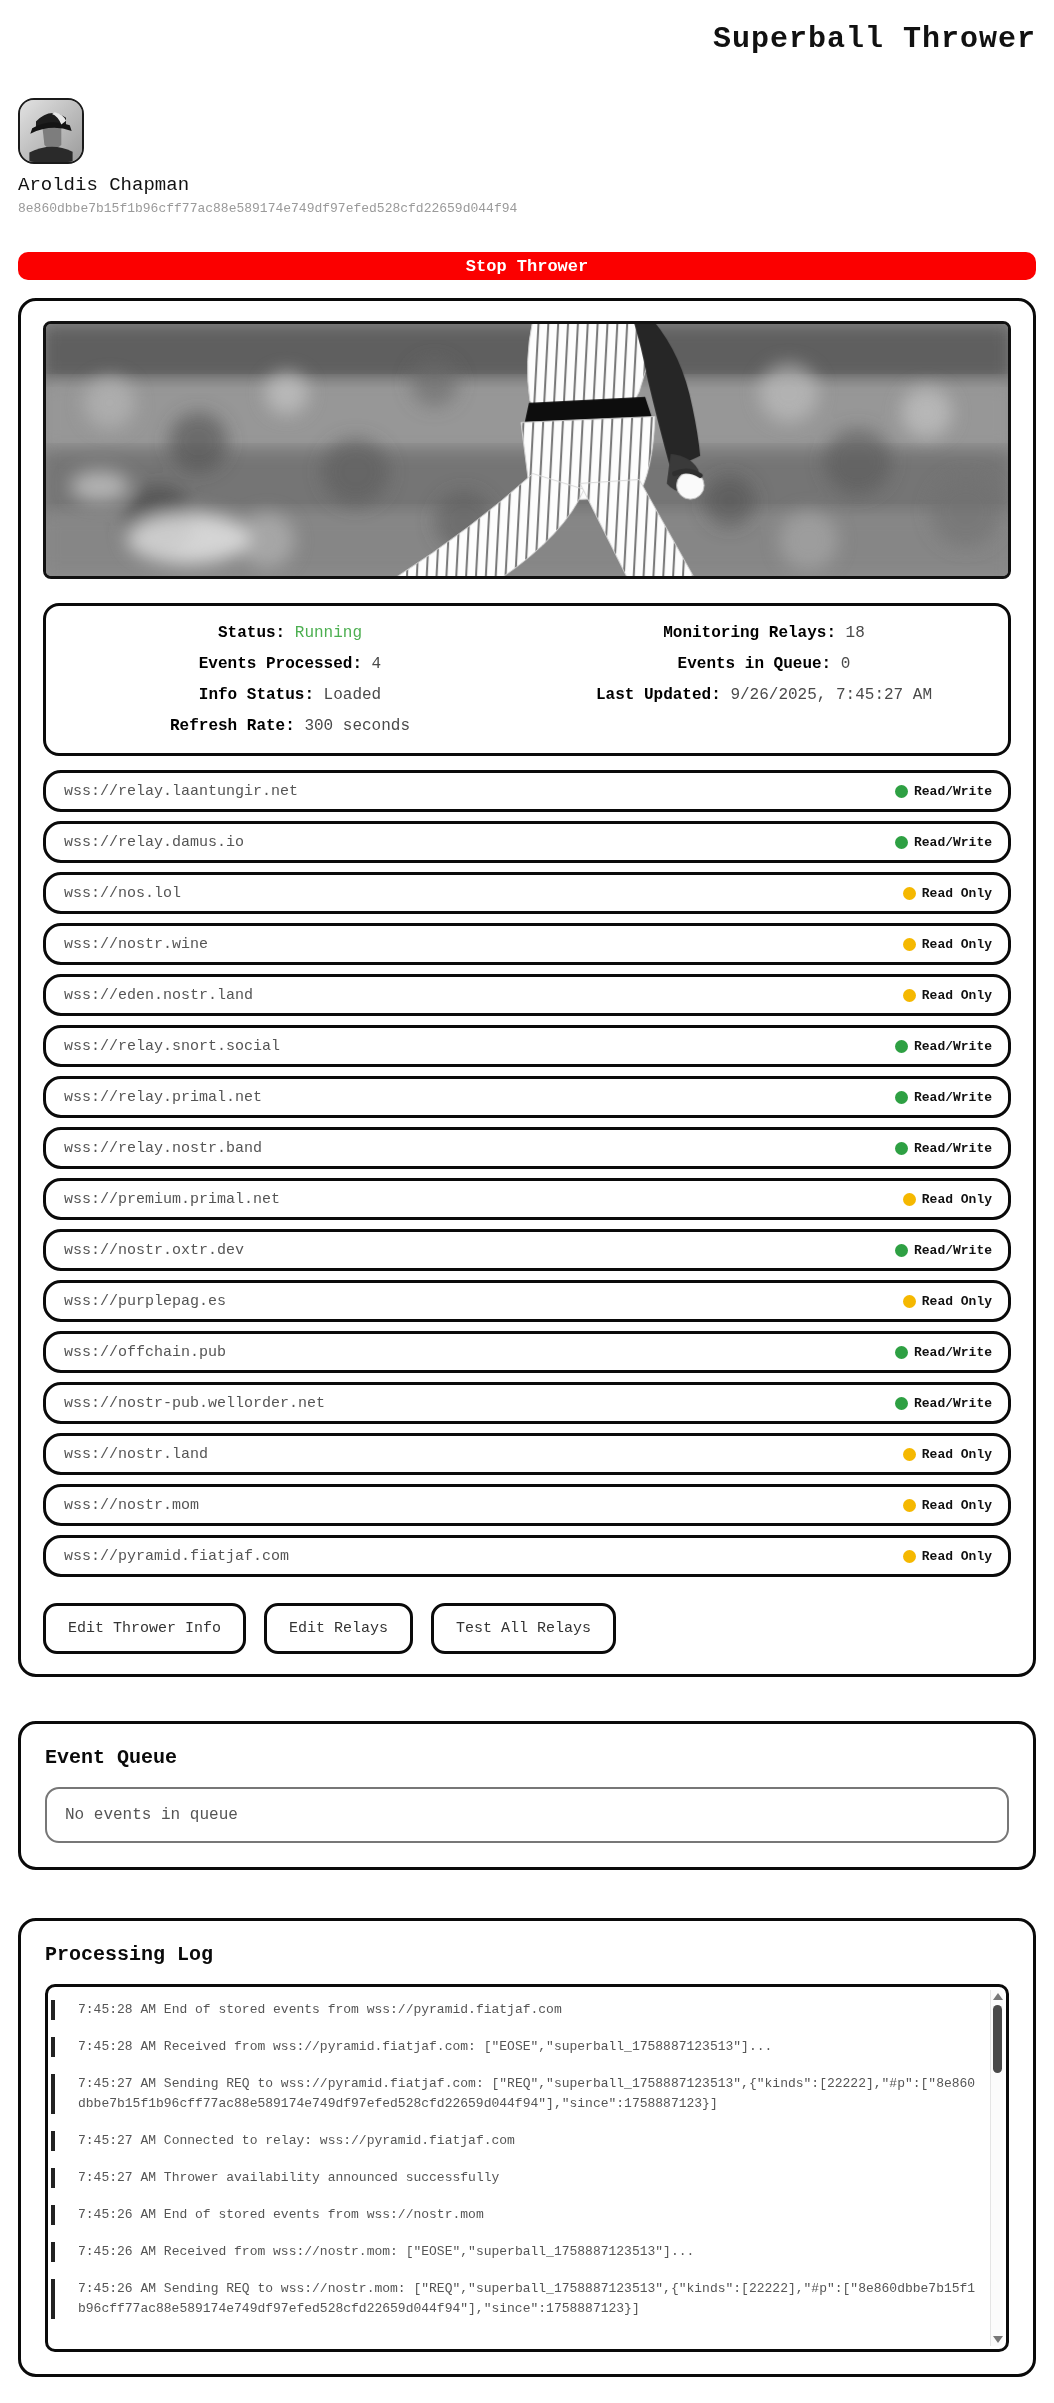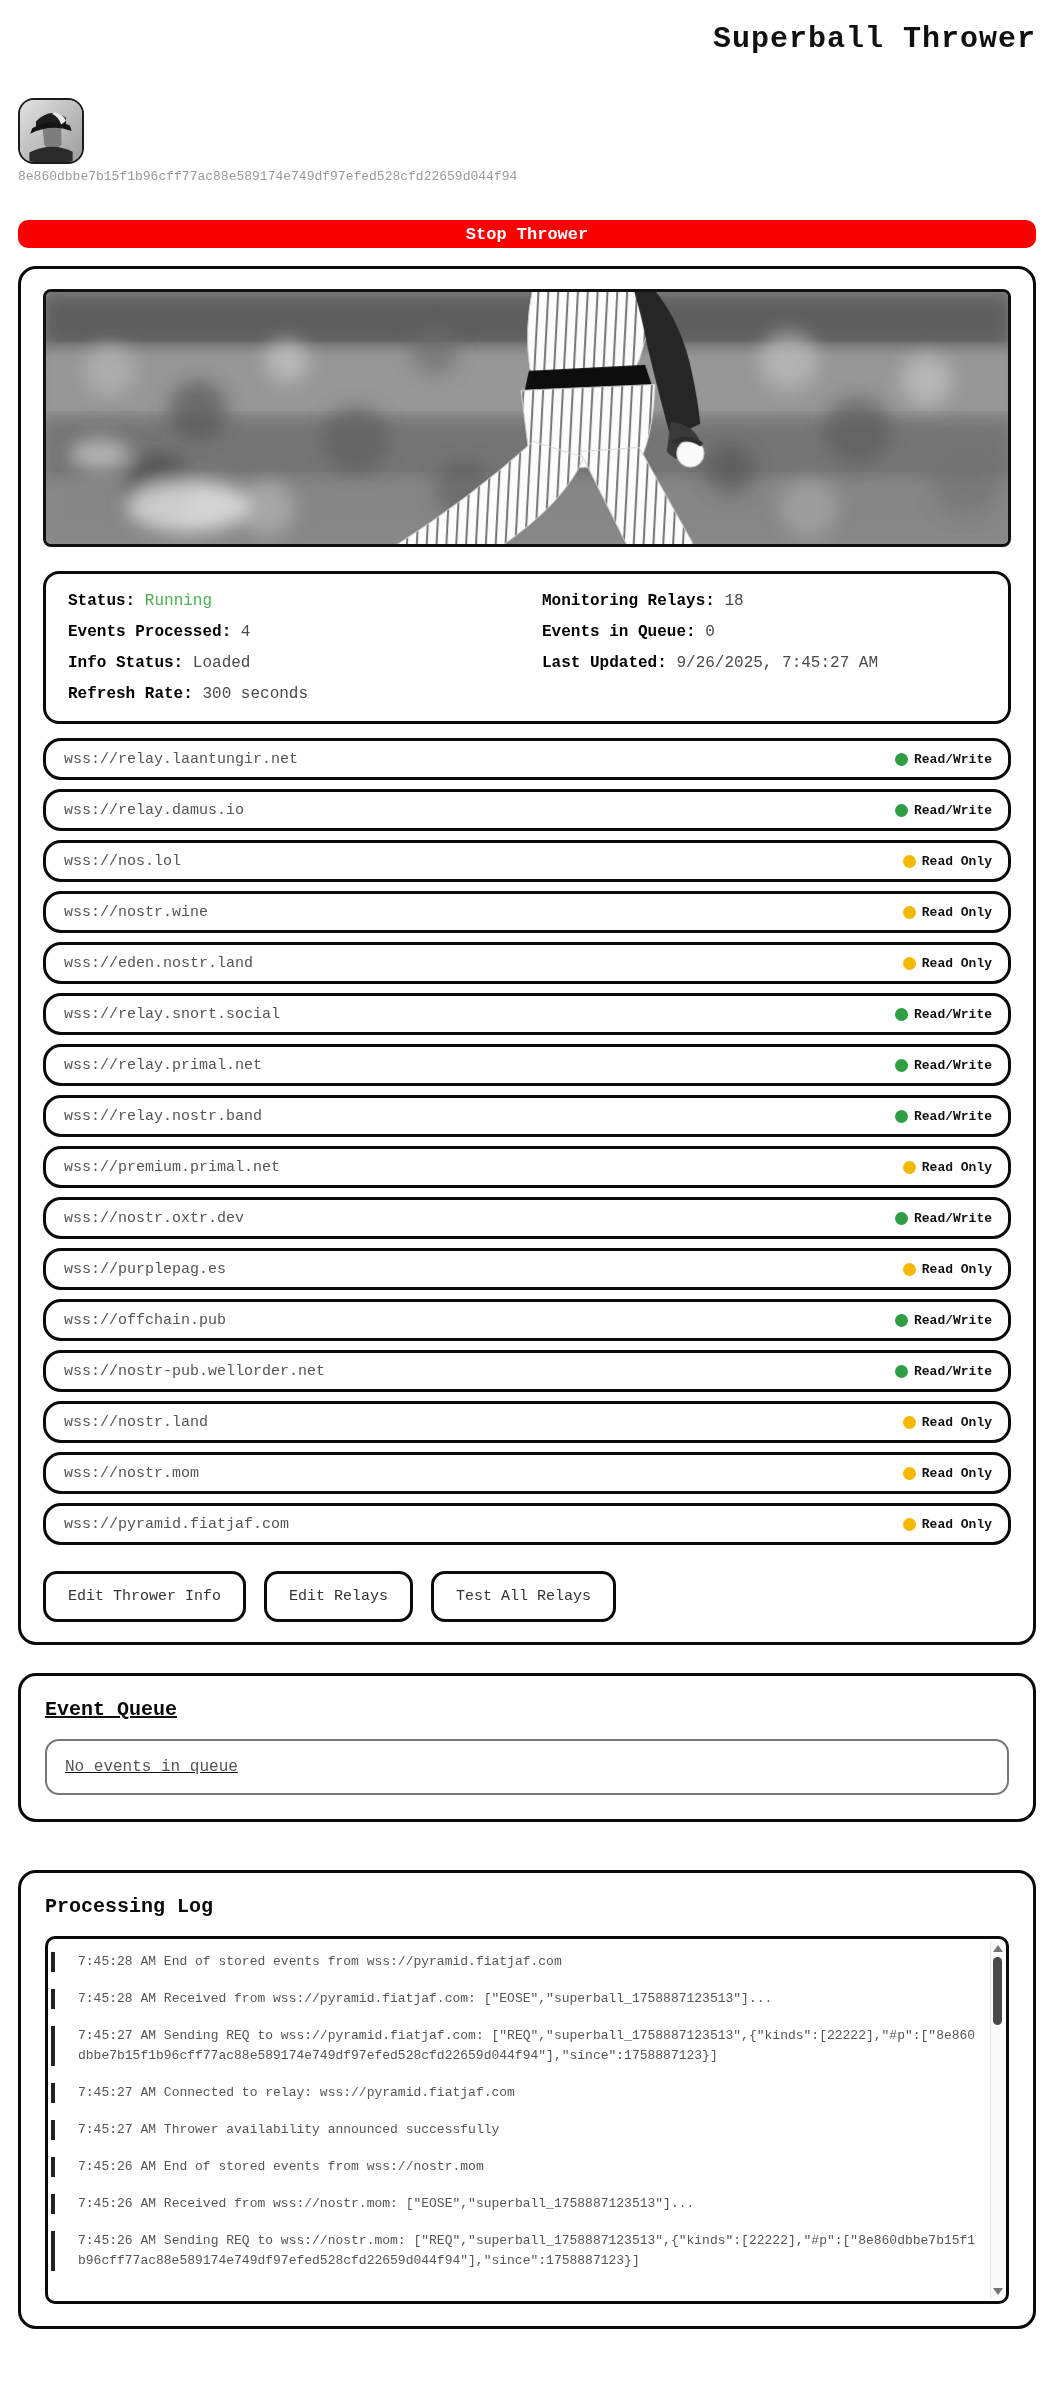--- a/index.html
+++ b/index.html
@@ -36,21 +36,21 @@
   
   .hero-frame { border:3px solid #111; border-radius:8px; overflow:hidden; height:258px; background:#8a8a8a; }
   .hero-frame svg { display:block; width:100%; height:100%; }
 
   
   .status-panel {
     border:3px solid #0a0a0a; border-radius:16px;
     margin-top:24px; padding:17px 22px;
     display:grid; grid-template-columns: 1fr 1fr; column-gap:30px; row-gap:11px;
   }
-  .status-item { font-size:16px; line-height:20px; white-space:nowrap; }
+  .status-item { font-size:16px; line-height:20px; white-space:nowrap;text-align:center; }
   .status-item .lbl { font-weight:bold; color:#000; }
   .status-item .val { color:#4a4a4a; }
   .status-item .val.green { color:#4caf50; }
   .col1 { grid-column:1; }
   .col2 { grid-column:2; }
 
   
   .relay-list { margin-top:14px; }
   .relay-row {
     height:42px; border:3px solid #0a0a0a; border-radius:18px;
@@ -66,21 +66,21 @@
   
   .actions { margin-top:26px; display:flex; gap:18px; }
   .action-btn {
     border:3px solid #0a0a0a; border-radius:14px; background:#fff;
     font-family:inherit; font-size:15px; color:#333; padding:14px 22px; cursor:pointer;
   }
 
   .section-heading { font-size:20px; font-weight:bold; color:#0a0a0a; }
 
   
-  #event-queue-card { margin-top:28px; padding:22px 24px 24px;text-decoration:underline; }
+  #event-queue-card { margin-top:44px; padding:22px 24px 24px; }
   .queue-empty-box {
     margin-top:18px; border:2px solid #777; border-radius:14px;
     padding:17px 18px; font-size:16px; color:#555;
   }
 
   
   #processing-log-card { margin-top:48px; padding:22px 24px 22px; }
   .log-box {
     margin-top:18px; border:3px solid #0a0a0a; border-radius:10px;
     height:368px; overflow:hidden; position:relative;
@@ -117,20 +117,21 @@
         </linearGradient>
       </defs>
       <rect width="66" height="66" fill="url(#ag)"></rect>
       <path d="M24,30 Q33,25 44,29 L44,48 Q34,57 26,48 Z" fill="#7d7d7d"></path>
       <path d="M17,23 Q32,7 49,19 L49,30 Q33,21 17,31 Z" fill="#1d1d1d"></path>
       <path d="M13,30 Q33,19 53,27 L55,33 Q33,25 11,36 Z" fill="#141414"></path>
       <path d="M37,13 Q46,15 49,22 L44,26 Q40,17 34,15 Z" fill="#e8e8e8"></path>
       <path d="M10,56 Q33,44 56,55 L56,66 L10,66 Z" fill="#2a2a2a"></path>
     </svg>
   </div>
+  <div class="profile-name">Aroldis Chapman</div>
   <div class="profile-pubkey">8e860dbbe7b15f1b96cff77ac88e589174e749df97efed528cfd22659d044f94</div>
 </div>
 
 <button class="stop-btn">Stop Thrower</button>
 
 <div class="card" id="main-card">
 
   <div class="hero-frame">
     <svg viewBox="0 0 988 256" preserveAspectRatio="xMidYMid slice">
       <defs>

